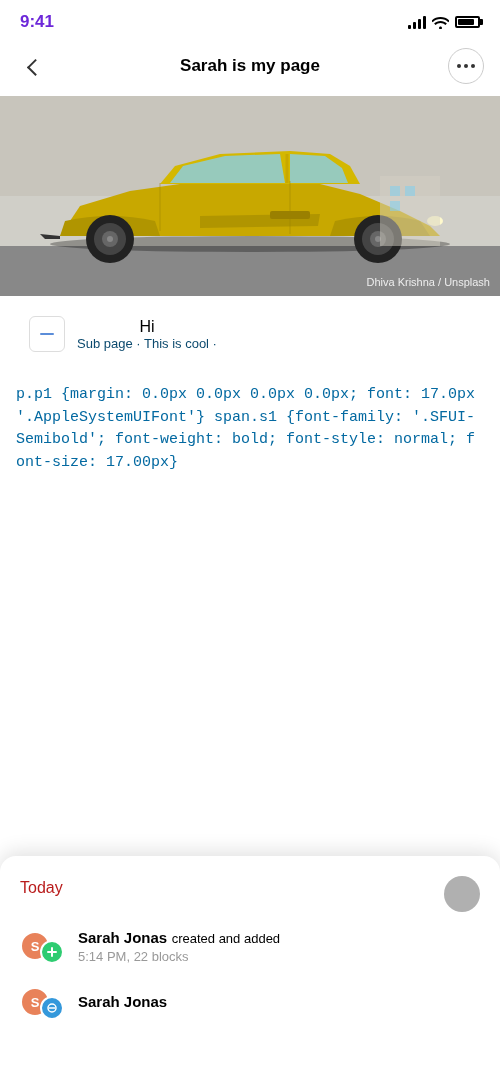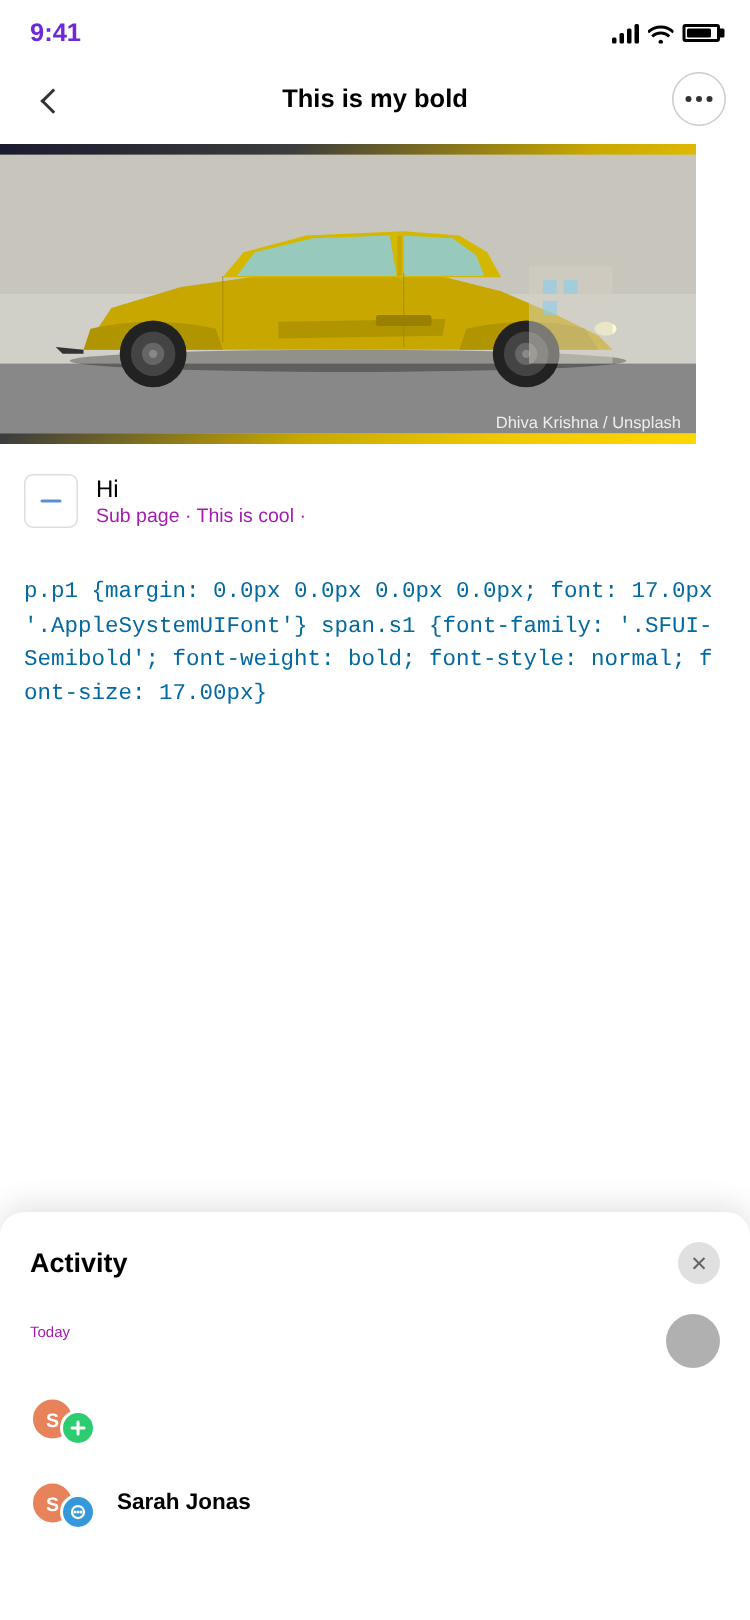--- a/index.html
+++ b/index.html
@@ -104,43 +104,44 @@
       border: 1.5px solid #ccc;
       border-radius: 50%;
       display: flex;
       align-items: center;
       justify-content: center;
       cursor: pointer;
     }
 
     
     .hero-image {
-      width: 464px;
+      width: 500px;
       height: 200px;
       background: linear-gradient(135deg, #1a1a2e 0%, #3d3d3d 30%, #c8a800 60%, #f0c800 80%, #ffd700 100%);
       position: relative;
       overflow: hidden;
     }
     
     .hero-svg {
       width: 100%;
       height: 100%;
     }
     .photo-credit {
       position: absolute;
       bottom: 8px;
       right: 10px;
       font-size: 11px;
       color: rgba(255,255,255,0.85);
     }
 
     
     .page-content {
-      padding: 20px 16px 16px 16px;
+      padding: 20px 16px 16px 29px;
       background: #fff;
+      text-align: center;
     }
 
     
     .sub-page-item {
       display: flex;
       align-items: center;
       gap: 12px;
       margin-bottom: 16px;
     }
     .sub-page-icon {
@@ -157,21 +158,21 @@
       display: flex;
       flex-direction: column;
     }
     .sub-page-title {
       font-size: 16px;
       font-weight: 500;
       color: #000;
     }
     .sub-page-meta {
       font-size: 13px;
-      color: #a21caf;
+      color: #0c4a6e;
     }
 
     
     .code-block {
       font-family: 'Courier New', Courier, monospace;
       font-size: 15px;
       color: #0369a1;
       line-height: 1.5;
       padding: 0 16px 16px 16px;
       white-space: pre-wrap;
@@ -206,22 +207,22 @@
       border-radius: 50%;
       display: flex;
       align-items: center;
       justify-content: center;
       cursor: pointer;
       font-size: 14px;
       color: #666;
     }
 
     .activity-section-label {
-      font-size: 10px;
-      color: #a21caf;
+      font-size: 16px;
+      color: #b91c1c;
       margin-bottom: 12px;
     }
 
     .activity-today-row {
       display: flex;
       align-items: center;
       gap: 12px;
       margin-bottom: 16px;
     }
     .activity-dot {
@@ -360,21 +361,21 @@
     <div class="battery-icon">
       <div class="battery-fill"></div>
     </div>
   </div>
 </div>
 
 <div class="nav-bar">
   <div class="nav-back">
     <div class="chevron-left"></div>
   </div>
-  <span class="nav-title">This is my bold</span>
+  <span class="nav-title">Sarah is my page</span>
   <div class="nav-more">
     <div class="dots-icon">
       <span></span>
         <span></span>
         <span></span>
     </div>
   </div>
 </div>
 
 <div class="hero-image">
@@ -436,41 +437,42 @@
     <div class="sub-page-text">
       <span class="sub-page-title">Hi</span>
       <span class="sub-page-meta">Sub page · This is cool ·</span>
     </div>
   </div>
 </div>
 
 <div class="code-block">p.p1 {margin: 0.0px 0.0px 0.0px 0.0px; font: 17.0px '.AppleSystemUIFont'} span.s1 {font-family: '.SFUI-Semibold'; font-weight: bold; font-style: normal; font-size: 17.00px}</div>
 
 <div class="activity-sheet">
-  <div class="activity-header">
-    <span class="activity-title">Activity</span>
-    <div class="activity-close">
-      <span>✕</span>
-    </div>
-  </div>
 
   <div class="activity-today-row">
     <span class="activity-section-label">Today</span>
     <div class="activity-dot"></div>
   </div>
 
   <div class="activity-item">
     <div class="activity-avatar-stack">
       <div class="avatar-base">S</div>
       <div class="avatar-action green">
         <svg width="12" height="12" viewBox="0 0 12 12" fill="white">
           <line x1="6" y1="2" x2="6" y2="10" stroke="white" stroke-width="2" stroke-linecap="round"></line>
           <line x1="2" y1="6" x2="10" y2="6" stroke="white" stroke-width="2" stroke-linecap="round"></line>
         </svg>
       </div>
+    </div>
+    <div class="activity-info">
+      <div>
+        <span class="activity-name">Sarah Jonas</span>
+        <span class="activity-desc"> created and added</span>
+      </div>
+      <div class="activity-time">5:14 PM, 22 blocks</div>
     </div>
   </div>
 
   <div class="activity-item">
     <div class="activity-avatar-stack">
       <div class="avatar-base">S</div>
       <div class="avatar-action blue">
         <svg width="12" height="12" viewBox="0 0 12 12" fill="white">
           <circle cx="6" cy="6" r="4" stroke="white" stroke-width="1.5" fill="none"></circle>
           <circle cx="4" cy="6" r="1" fill="white"></circle>

